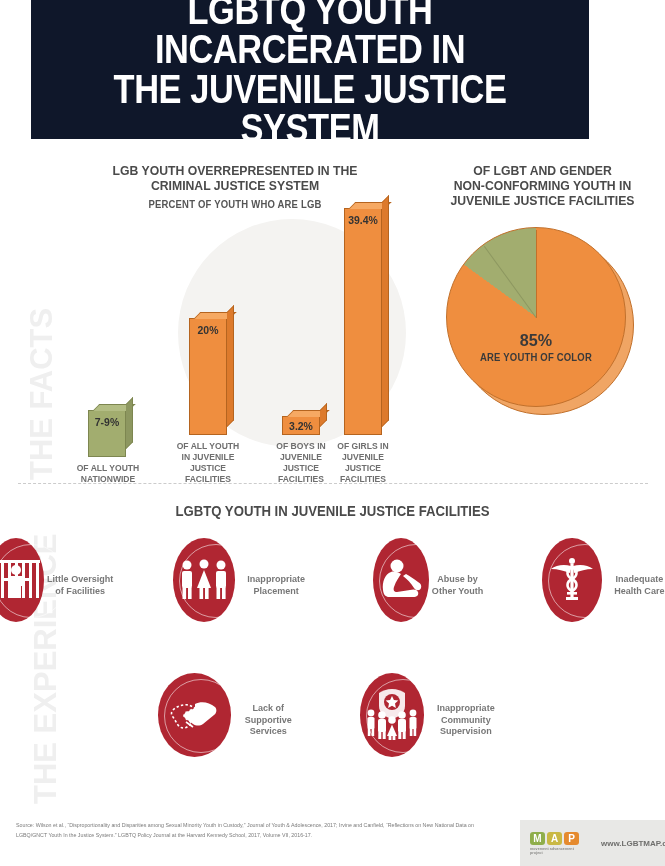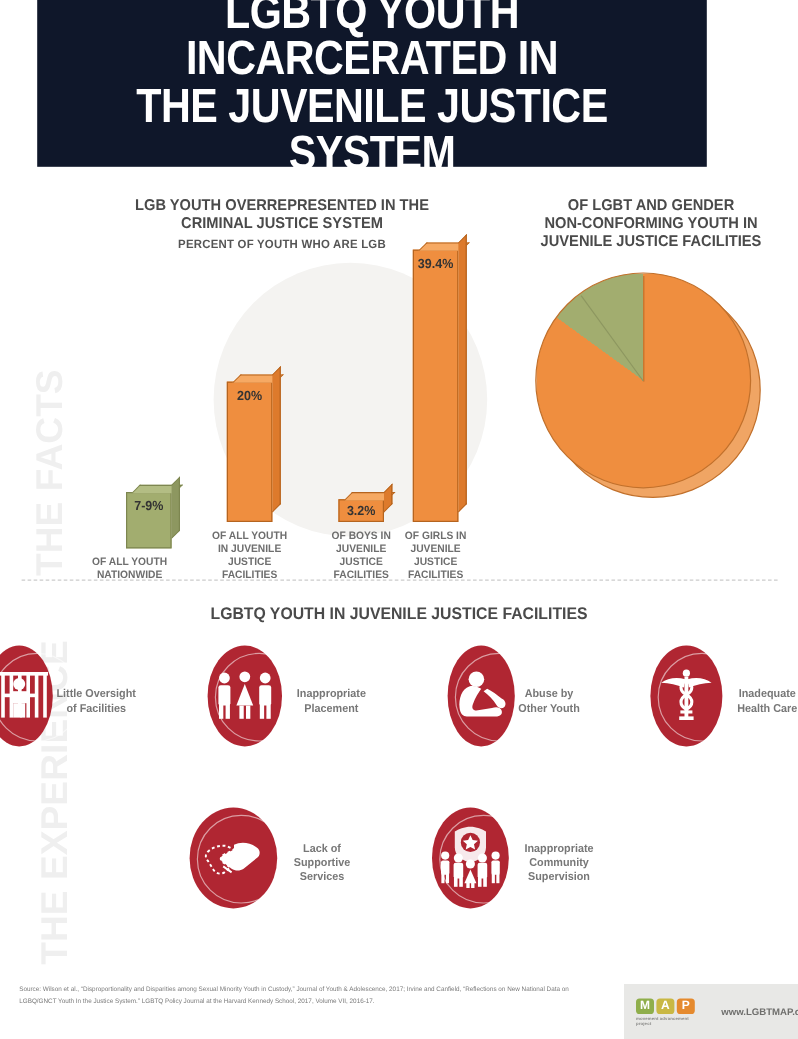--- a/index.html
+++ b/index.html
@@ -233,21 +233,21 @@
       <span>LGB YOUTH OVERREPRESENTED IN THE</span><br>
       <span>CRIMINAL JUSTICE SYSTEM</span>
     </div>
     <div id="bar-chart-subtitle">PERCENT OF YOUTH WHO ARE LGB</div>
 
     <div class="ghost-circle"></div>
 
     <div class="bars">
 
       <div class="bar-group" style="left:30px; width:46px;">
-        <div class="bar-col" style="width:38px; margin-left:20px;">
+        <div class="bar-col" style="width:38px; margin-left:3px;">
           <div class="bar-body green" style="height:47px;">
             <div class="bar-top green"></div>
             <div class="bar-side green"></div>
             <div class="bar-value">7-9%</div>
           </div>
         </div>
         <div class="bar-caption" style="position:relative;">OF ALL YOUTH
 NATIONWIDE</div>
       </div>
 
@@ -299,20 +299,24 @@
       <span>OF LGBT AND GENDER</span><br>
       <span>NON-CONFORMING YOUTH IN</span><br>
       <span>JUVENILE JUSTICE FACILITIES</span>
     </div>
 
     <div class="pie-wrap">
       <div class="pie-shadow"></div>
       <div class="pie">
         <div class="pie-divider"></div>
         <div class="pie-divider2"></div>
+      </div>
+      <div class="pie-label">
+        <span class="pie-pct">85%</span>
+        <span class="pie-sub">ARE YOUTH OF COLOR</span>
       </div>
     </div>
   </div>
 
   <div class="divider"></div>
 
   <div class="experience">
     <div id="exp-title">LGBTQ YOUTH IN JUVENILE JUSTICE FACILITIES</div>
 
     <div class="icon-row" id="icon-row-1">

